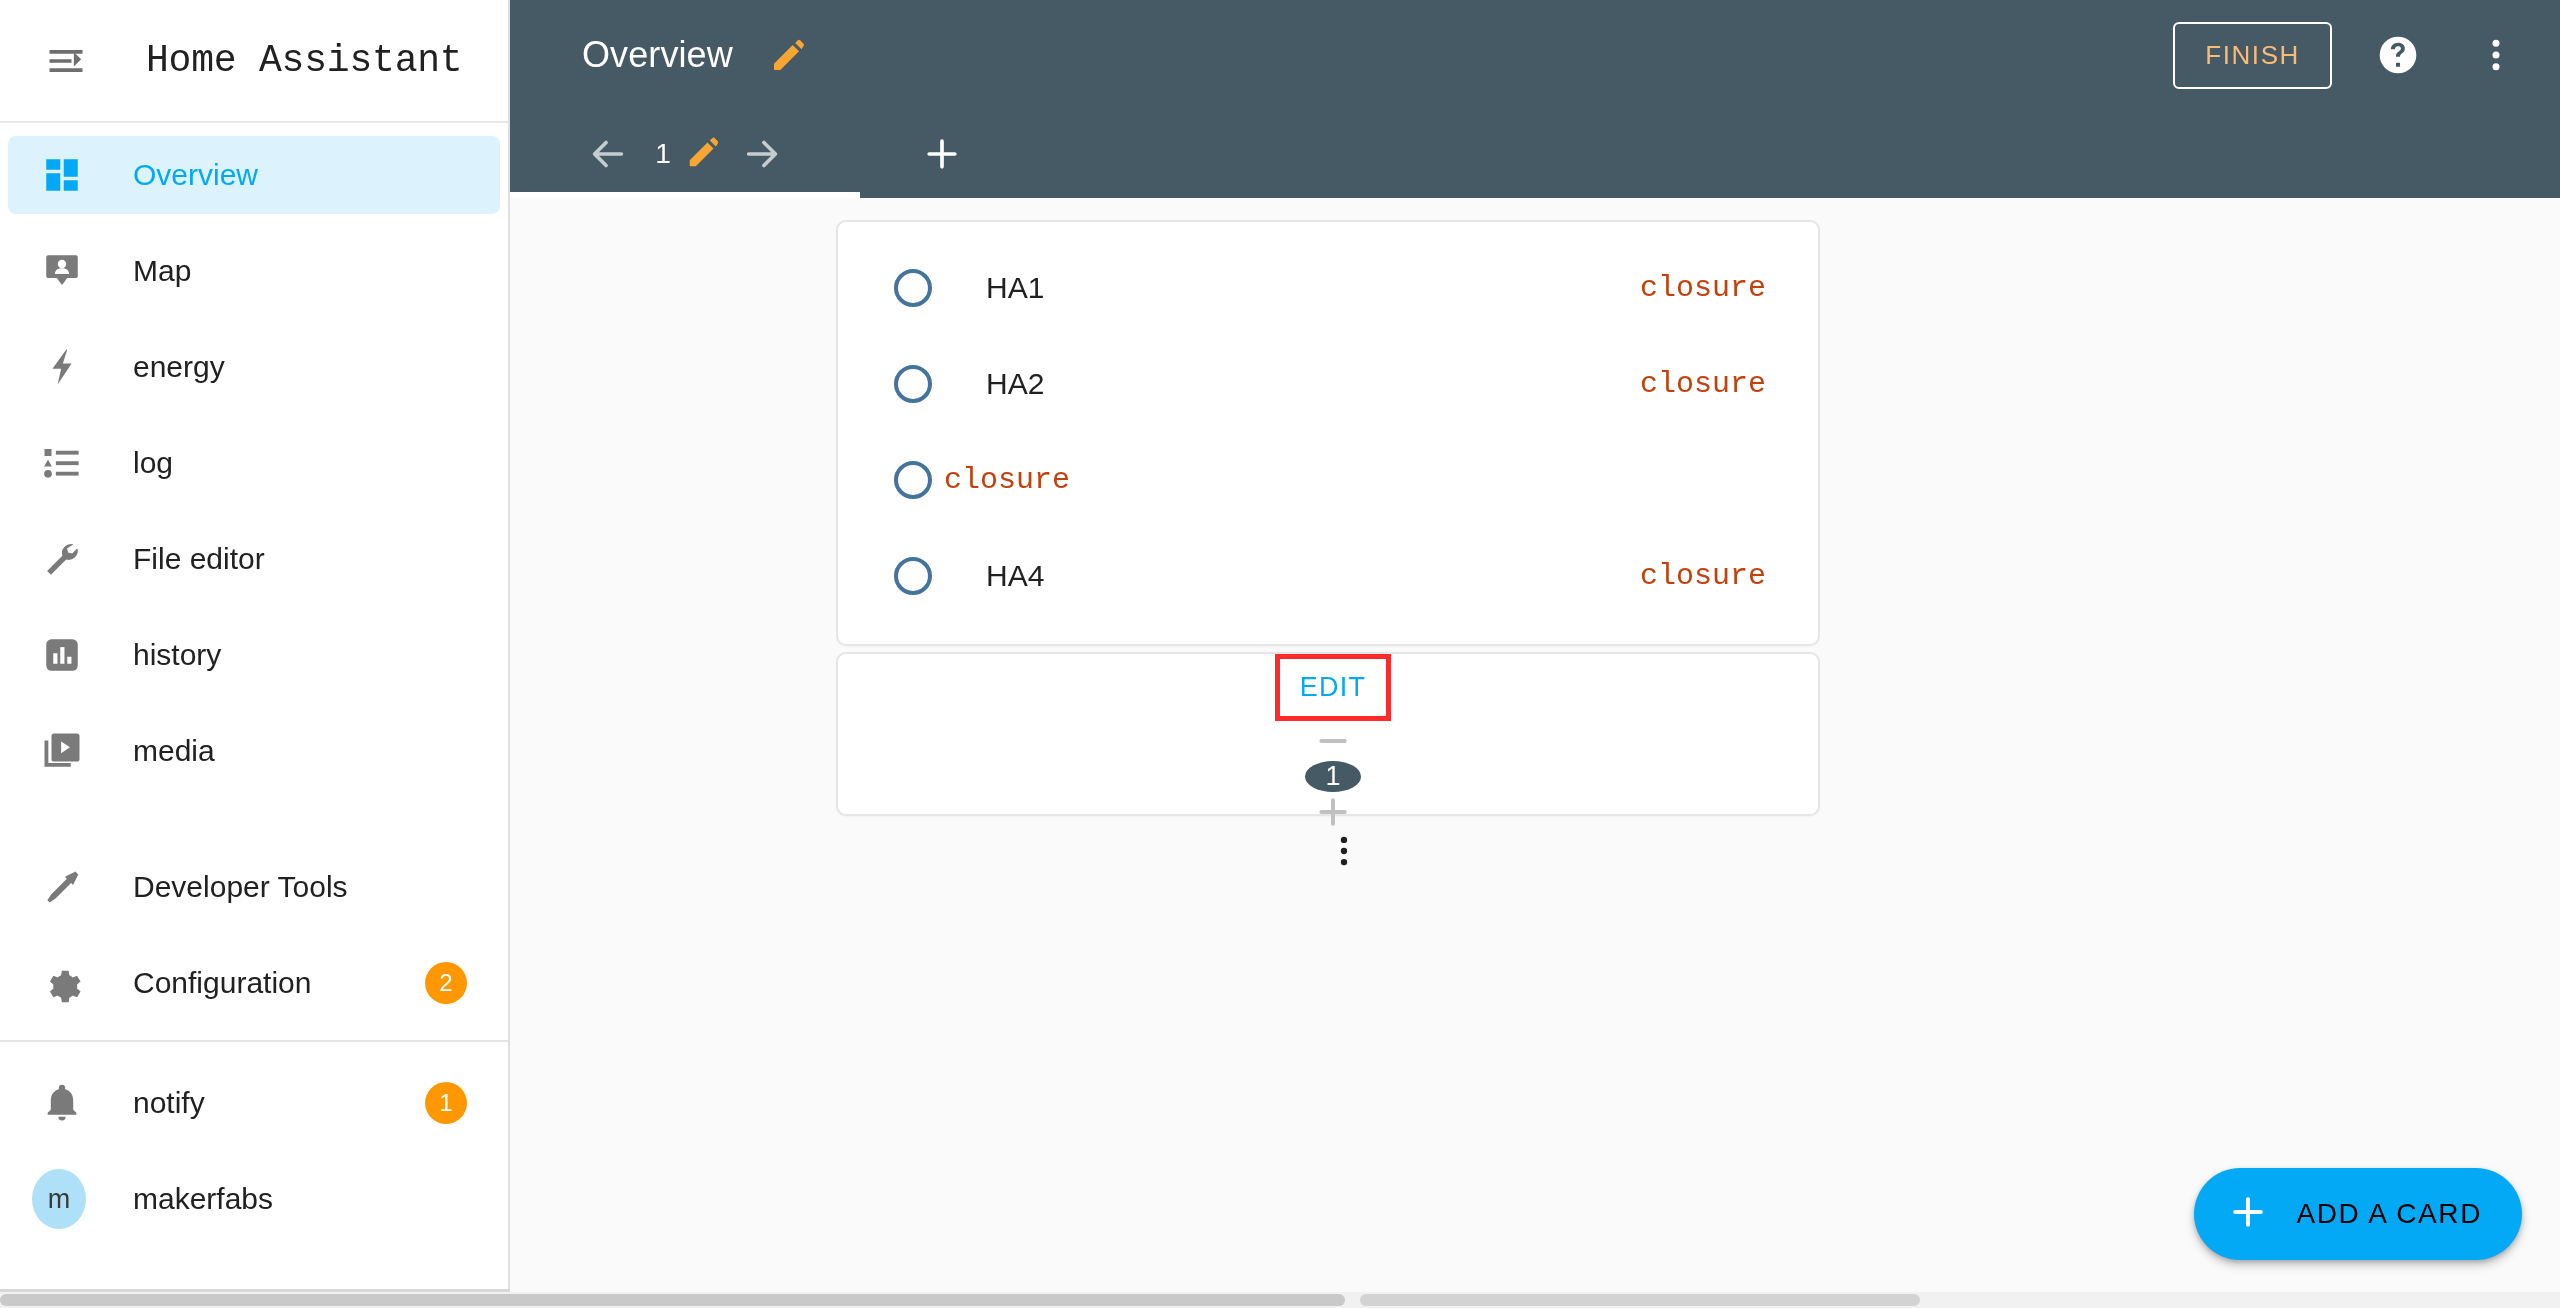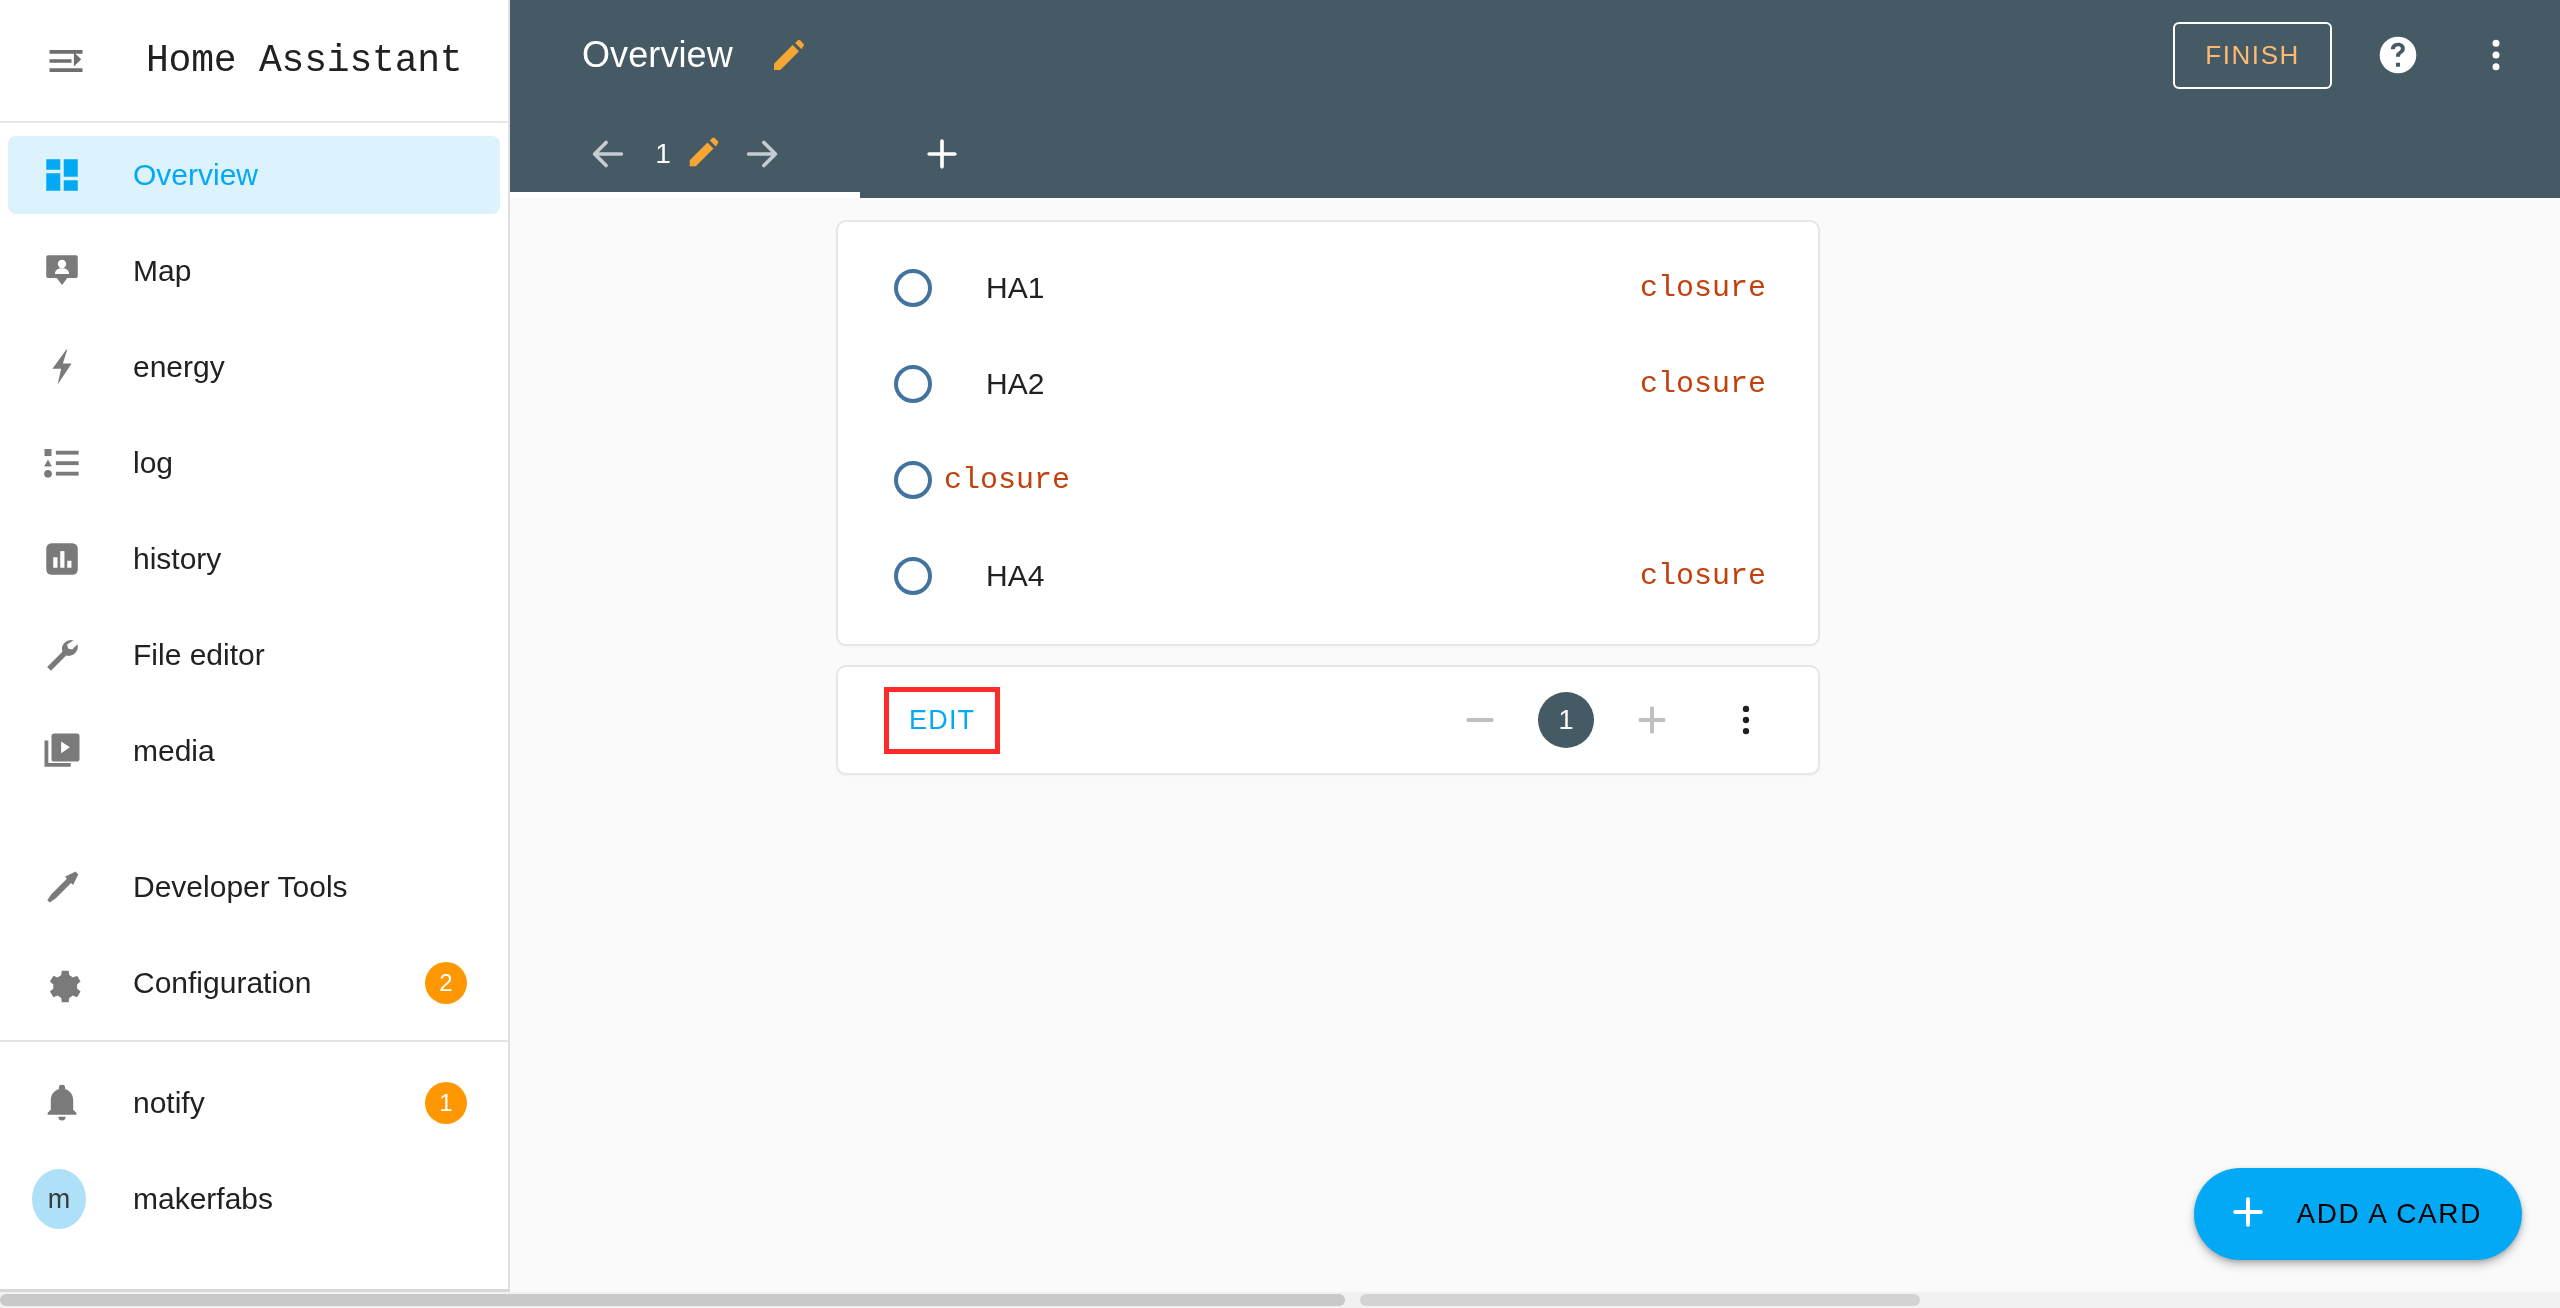--- a/index.html
+++ b/index.html
@@ -323,29 +323,30 @@
   }
 
   .entity-state {
     font-size: 30px;
     color: #c2410c;
     white-space: nowrap;
     font-family: Liberation Mono, monospace;
   }
 
   #card-footer {
-    margin-top: 19px;
+    margin-top: 6px;
     background: #ffffff;
     border: 2px solid #e6e6e6;
     border-radius: 10px;
-    height: 110px;
+    height: 164px;
     display: flex;
     align-items: center;
     padding: 0 36px 0 46px;
     box-shadow: 0 1px 2px rgba(0,0,0,0.035);
+    flex-direction: column;
   }
 
   #edit-highlight {
     border: 5px solid #ff2a2a;
     padding: 3px 6px;
     display: inline-flex;
     align-items: center;
     justify-content: center;
   }
 
@@ -517,36 +518,36 @@
             <rect x="8.5" y="11" width="13" height="2.2"></rect>
             <rect x="8.5" y="17" width="13" height="2.2"></rect>
           </svg>
         </span>
         <span class="nav-label">log</span>
       </div>
 
       <div class="nav-item">
         <span class="nav-icon">
           <svg width="42" height="42" viewBox="0 0 24 24" fill="currentColor">
+            <path d="M18.6 3.6a5.2 5.2 0 00-6.4 6.5L3.5 18.8l2.2 2.2 8.7-8.7a5.2 5.2 0 006.4-6.4l-3 3-2.3-.6-.6-2.3 3.7-2.4z"></path>
+          </svg>
+        </span>
+        <span class="nav-label">File editor</span>
+      </div>
+
+      <div class="nav-item">
+        <span class="nav-icon">
+          <svg width="42" height="42" viewBox="0 0 24 24" fill="currentColor">
             <rect x="3" y="3" width="18" height="18" rx="3"></rect>
             <rect x="7" y="11" width="2.4" height="6" fill="#ffffff"></rect>
             <rect x="11" y="7.5" width="2.4" height="9.5" fill="#ffffff"></rect>
             <rect x="15" y="13" width="2.4" height="4" fill="#ffffff"></rect>
           </svg>
         </span>
         <span class="nav-label">history</span>
-      </div>
-
-      <div class="nav-item">
-        <span class="nav-icon">
-          <svg width="42" height="42" viewBox="0 0 24 24" fill="currentColor">
-            <path d="M18.6 3.6a5.2 5.2 0 00-6.4 6.5L3.5 18.8l2.2 2.2 8.7-8.7a5.2 5.2 0 006.4-6.4l-3 3-2.3-.6-.6-2.3 3.7-2.4z"></path>
-          </svg>
-        </span>
-        <span class="nav-label">File editor</span>
       </div>
 
       <div class="nav-item">
         <span class="nav-icon">
           <svg width="42" height="42" viewBox="0 0 24 24" fill="currentColor">
             <path d="M2 6v15h15v-2.2H4.2V6H2z"></path>
             <rect x="6" y="2" width="16" height="16" rx="1.5"></rect>
             <path d="M11.5 6.5l5 3.4-5 3.4V6.5z" fill="#ffffff"></path>
           </svg>
         </span>

